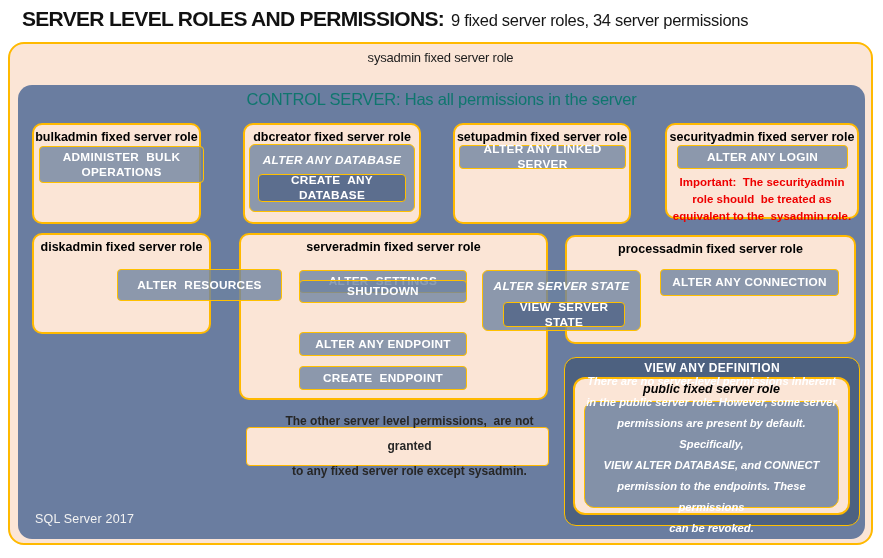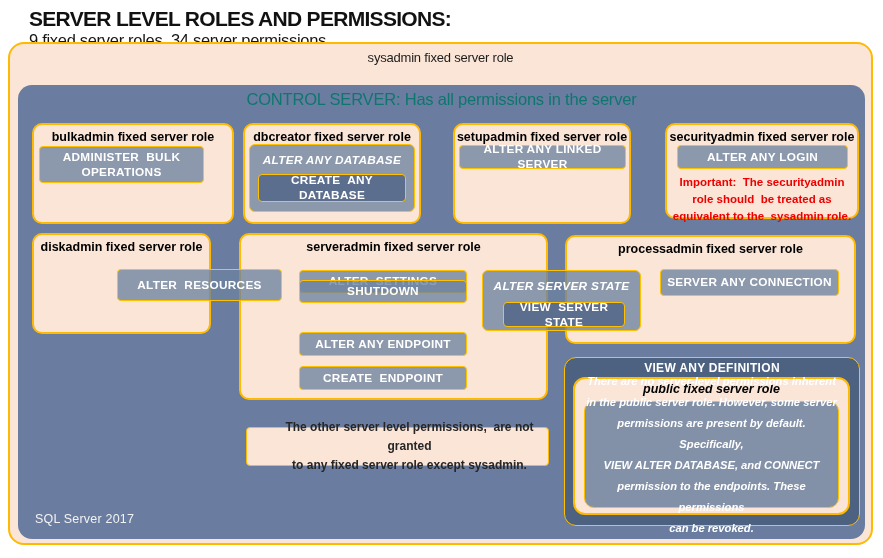--- a/index.html
+++ b/index.html
@@ -1,20 +1,20 @@
 <!DOCTYPE html>
 <html><head>
 <meta charset="utf-8">
 <style>
   html,body{margin:0;padding:0;background:#fff;}
   #canvas{
     position:relative;width:883px;height:558px;background:#ffffff;
     font-family:"Liberation Sans", sans-serif;overflow:hidden;
   }
-  .abs{position:absolute;flex-direction:column;}
+  .abs{position:absolute;}
   .pre{white-space:pre-wrap;}
 
   
   .header{left:22px;top:7px;display:flex;align-items:baseline;}
   .header .main{font-size:21px;font-weight:700;color:#111;letter-spacing:-0.7px;}
   .header .sub{font-size:16.5px;font-weight:400;color:#161616;letter-spacing:-0.3px;margin-left:7px;}
 
   
   .sysadmin-box{left:8px;top:42px;width:865px;height:503px;background:#FBE5D6;
     border:2px solid #FFB900;border-radius:16px;box-sizing:border-box;}
@@ -42,21 +42,21 @@
     color:#fff;font-weight:700;font-size:11.8px;letter-spacing:0.3px;text-align:center;font-style:italic;}
 
   
   .sec-warning{position:absolute;left:2px;right:2px;top:49px;text-align:center;
     color:#EE0000;font-weight:700;font-size:11.5px;line-height:17px;}
 
   
   .note-box{left:246px;top:427px;width:303px;height:39px;background:#FBE5D6;
     border:1.5px solid #FFB900;border-radius:4px;box-sizing:border-box;
     display:flex;align-items:center;justify-content:center;text-align:center;
-    font-weight:700;font-size:12px;line-height:19px;color:#262626;padding-left:24px;}
+    font-weight:700;font-size:12px;line-height:25px;color:#262626;padding-left:24px;}
 
   
   .vad-panel{left:564px;top:357px;width:296px;height:169px;background:#4D6180;
     border:1.5px solid #FFC000;border-radius:12px;box-sizing:border-box;}
   .vad-label{position:absolute;left:0;top:3px;width:100%;text-align:center;color:#fff;
     font-weight:700;font-size:12px;letter-spacing:0.3px;}
   .public-box{position:absolute;left:8px;top:19px;width:277px;height:138px;background:#FBE5D6;
     border:2px solid #FFB900;border-radius:12px;box-sizing:border-box;font-style:italic;}
   .public-title{padding-top:3px;text-align:center;font-weight:700;font-size:12.5px;color:#000;}
   .public-note{position:absolute;left:9px;top:22px;width:255px;height:107px;
@@ -75,21 +75,21 @@
     <span class="main">SERVER LEVEL ROLES AND PERMISSIONS:</span>
     <span class="sub">9 fixed server roles, 34 server permissions</span>
   </div>
 
   <div class="abs sysadmin-box"></div>
   <div class="abs sysadmin-title">sysadmin fixed server  role</div>
 
   <div class="abs control-box"></div>
   <div class="abs control-title">CONTROL SERVER: Has all permissions in the server</div>
 
-  <div class="abs role-box" style="left:32px;top:123px;width:202px;height:101px;">
+  <div class="abs role-box" style="left:32px;top:123px;width:169px;height:101px;">
     <div class="role-title">bulkadmin  fixed server role</div>
   </div>
   <div class="abs role-box" style="left:243px;top:123px;width:178px;height:101px;">
     <div class="role-title">dbcreator fixed server role</div>
   </div>
   <div class="abs role-box" style="left:453px;top:123px;width:178px;height:101px;">
     <div class="role-title">setupadmin fixed server role</div>
   </div>
   <div class="abs role-box" style="left:665px;top:123px;width:194px;height:96px;">
     <div class="role-title">securityadmin  fixed server role</div>
@@ -123,21 +123,21 @@
   <div class="perm pre" style="left:299px;top:270px;width:168px;height:23px;">ALTER  SETTINGS</div>
   <div class="perm pre" style="left:299px;top:280px;width:168px;height:23px;">SHUTDOWN</div>
   <div class="perm pre" style="left:299px;top:332px;width:168px;height:24px;">ALTER ANY ENDPOINT</div>
   <div class="perm pre" style="left:299px;top:366px;width:168px;height:24px;">CREATE  ENDPOINT</div>
 
   <div class="perm-group" style="left:482px;top:270px;width:159px;height:61px;">
     <div class="group-label">ALTER  SERVER  STATE</div>
     <div class="perm perm--dark pre" style="left:20px;top:31px;width:122px;height:25px;">VIEW  SERVER  STATE</div>
   </div>
 
-  <div class="perm pre" style="left:660px;top:269px;width:179px;height:27px;">SERVER ANY CONNECTION</div>
+  <div class="perm pre" style="left:660px;top:269px;width:179px;height:27px;">ALTER ANY CONNECTION</div>
 
   <div class="abs note-box pre">The other server level permissions,  are not granted
 to any fixed server role except sysadmin.</div>
 
   <div class="abs vad-panel">
     <div class="vad-label">VIEW ANY DEFINITION</div>
     <div class="public-box">
       <div class="public-title">public  fixed server role</div>
       <div class="public-note pre">There are no server-level permissions inherent
 in the public server role. However, some server

